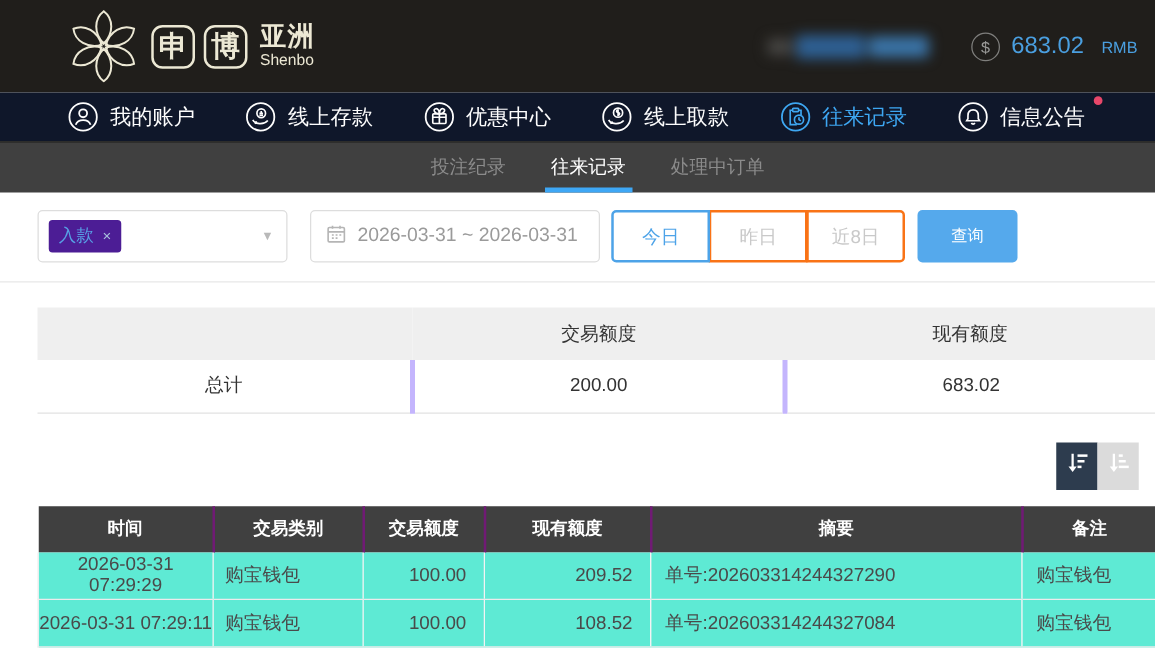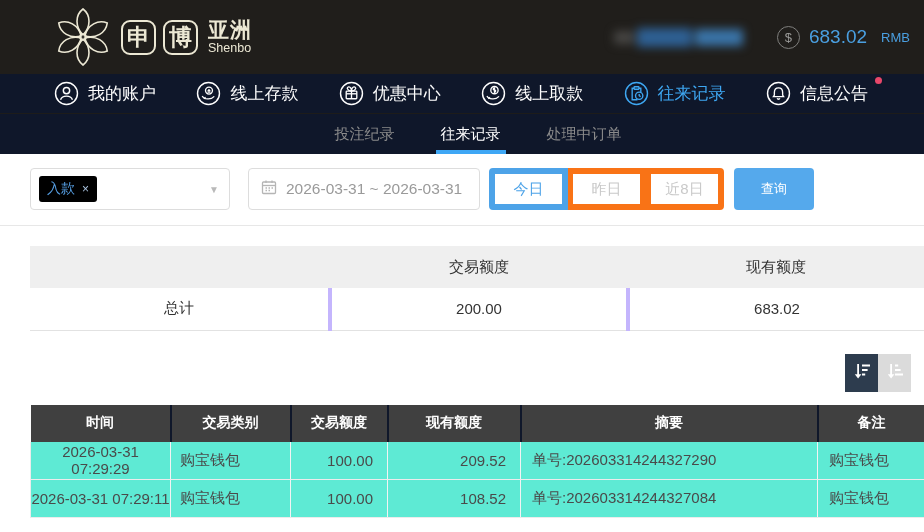--- a/index.html
+++ b/index.html
@@ -25,55 +25,55 @@
   .currency { color:#4a9fe0; font-size:13px; margin-left:5px; }
 
   
   .mainnav { height:39px; background:#0f172a; display:flex; align-items:center; justify-content:space-between; padding:0 56px 0 54px; }
   .nav-item { display:flex; align-items:center; gap:9px; color:#fdfdfd; font-size:17px; cursor:pointer; position:relative; }
   .nav-item.active { color:#3ea7f2; }
   .nav-item svg { display:block; }
   .nav-badge { position:absolute; right:-14px; top:-4px; width:7px; height:7px; border-radius:50%; background:#e8476a; }
 
   
-  .subnav { height:41px; background:#0f172a; border-top:1px solid #1d1c1a; display:flex; justify-content:center; gap:42px;padding-left:32px; }
+  .subnav { height:41px; background:#404040; border-top:1px solid #1d1c1a; display:flex; justify-content:center; gap:32px;padding-left:32px; }
   .subtab { color:#8b8b8b; font-size:15px; line-height:39px; position:relative; cursor:pointer; padding:0 2px; }
   .subtab.active { color:#fff; }
   .subtab.active .underline { position:absolute; left:-3px; right:-3px; bottom:0; height:4px; background:#3ea7f5; }
 
   
   .filterbar { display:flex; align-items:center; padding:14px 0 15px 30px; border-bottom:1px solid #e7e7e7; }
   .select-box { width:200px; height:42px; border:1px solid #ddd; border-radius:4px; display:flex; align-items:center; padding:0 26px 0 8px; position:relative; cursor:pointer; background:#fff; }
-  .tag { background:#000000; color:#57a0e5; font-size:14px; padding:4px 8px; border-radius:3px; display:flex; align-items:center; gap:7px; }
+  .tag { background:#4c1d95; color:#57a0e5; font-size:14px; padding:4px 8px; border-radius:3px; display:flex; align-items:center; gap:7px; }
   .tag .x { color:#a9c2dd; font-size:12px; cursor:pointer; }
   .caret { position:absolute; right:10px; color:#b9b9b9; font-size:10px; }
   .date-box { width:232px; height:42px; border:1px solid #ddd; border-radius:4px; display:flex; align-items:center; gap:9px; padding:0 12px; margin-left:18px; color:#9a9a9a; font-size:15.5px; cursor:pointer; background:#fff; }
   .btn-group { display:flex; margin-left:9px; }
-  .qbtn { width:79px; height:42px; background:#fff; border:6px solid #f97316; color:#c9c9c9; font-size:15px; margin-left:-1px; cursor:pointer; font-family:inherit; }
+  .qbtn { width:79px; height:42px; background:#fff; border:2px solid #f97316; color:#c9c9c9; font-size:15px; margin-left:-1px; cursor:pointer; font-family:inherit; }
   .qbtn.first { border-radius:4px 0 0 4px; margin-left:0; }
   .qbtn.last { border-radius:0 4px 4px 0; }
   .qbtn.active { color:#4da3e8; border-color:#4da3e8; position:relative; z-index:1; }
   .search-btn { width:80px; height:42px; background:#55a9ec; border:none; border-radius:4px; color:#fff; font-size:13px; margin-left:10px; cursor:pointer; font-family:inherit; }
 
   
   .summary { width:894px; margin:20px 0 0 30px; border-collapse:collapse; table-layout:fixed; }
   .summary th { background:#efefef; height:42px; font-size:15px; font-weight:400; color:#333; text-align:center; }
   .summary td { height:42px; background:#fff; border-bottom:1px solid #e2e2e2; text-align:center; font-size:15px; color:#333; }
   .summary td + td { border-left:4px solid #c4b5fd; }
 
   
   .sortbar { display:flex; justify-content:flex-end; margin:23px 13px 0 0; }
   .sort-btn { width:33px; height:38px; display:flex; align-items:center; justify-content:center; cursor:pointer; }
   .sort-desc { background:#2d3c4e; }
   .sort-asc { background:#dbdbdb; }
 
   
   .datatable { width:894px; margin:13px 0 0 30px; border-collapse:collapse; table-layout:fixed; }
   .datatable th { background:#404040; color:#fff; font-size:14px; font-weight:bold; height:37px; text-align:center; }
-  .datatable th + th { border-left:2px solid #0f172a; }
+  .datatable th + th { border-left:2px solid #701a75; }
   .datatable td { height:38px; font-size:15px; color:#4a4a4a; background:#5eead4; border-bottom:1px solid #ececec; }
   .datatable td + td { border-left:1px solid #f3f3f3; }
   .datatable td:first-child { border-left:1px solid #ececec; text-align:center; }
   .datatable td:last-child { border-right:1px solid #ececec; }
   .c-left8 { text-align:left; padding-left:9px; }
   .c-right { text-align:right; padding-right:14px; }
   .c-left10 { text-align:left; padding-left:11px; }
 </style>
 </head>
 <body>

